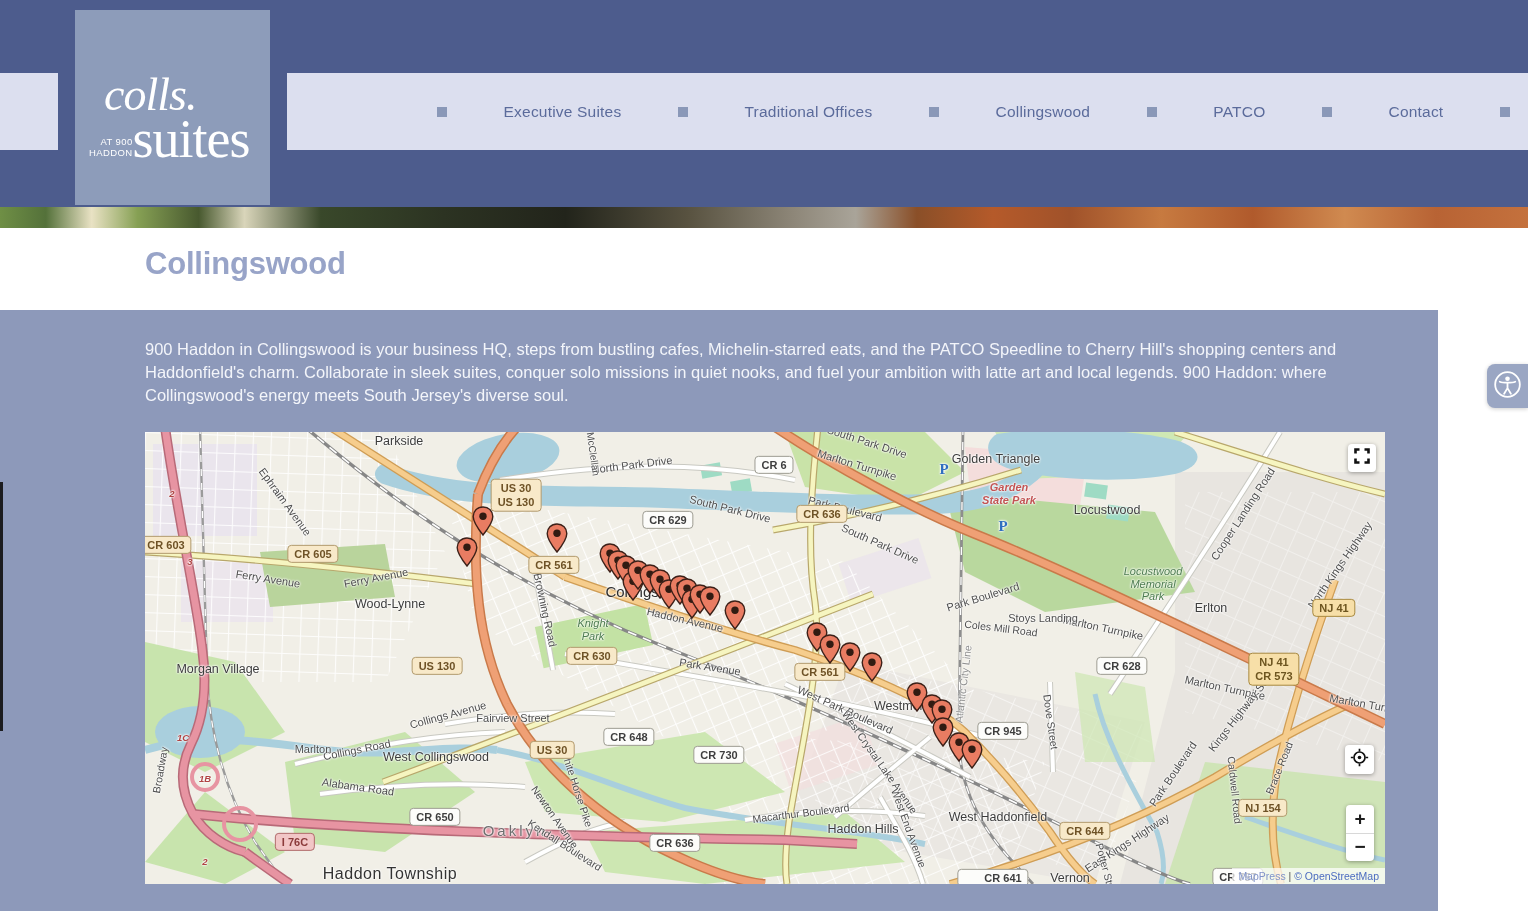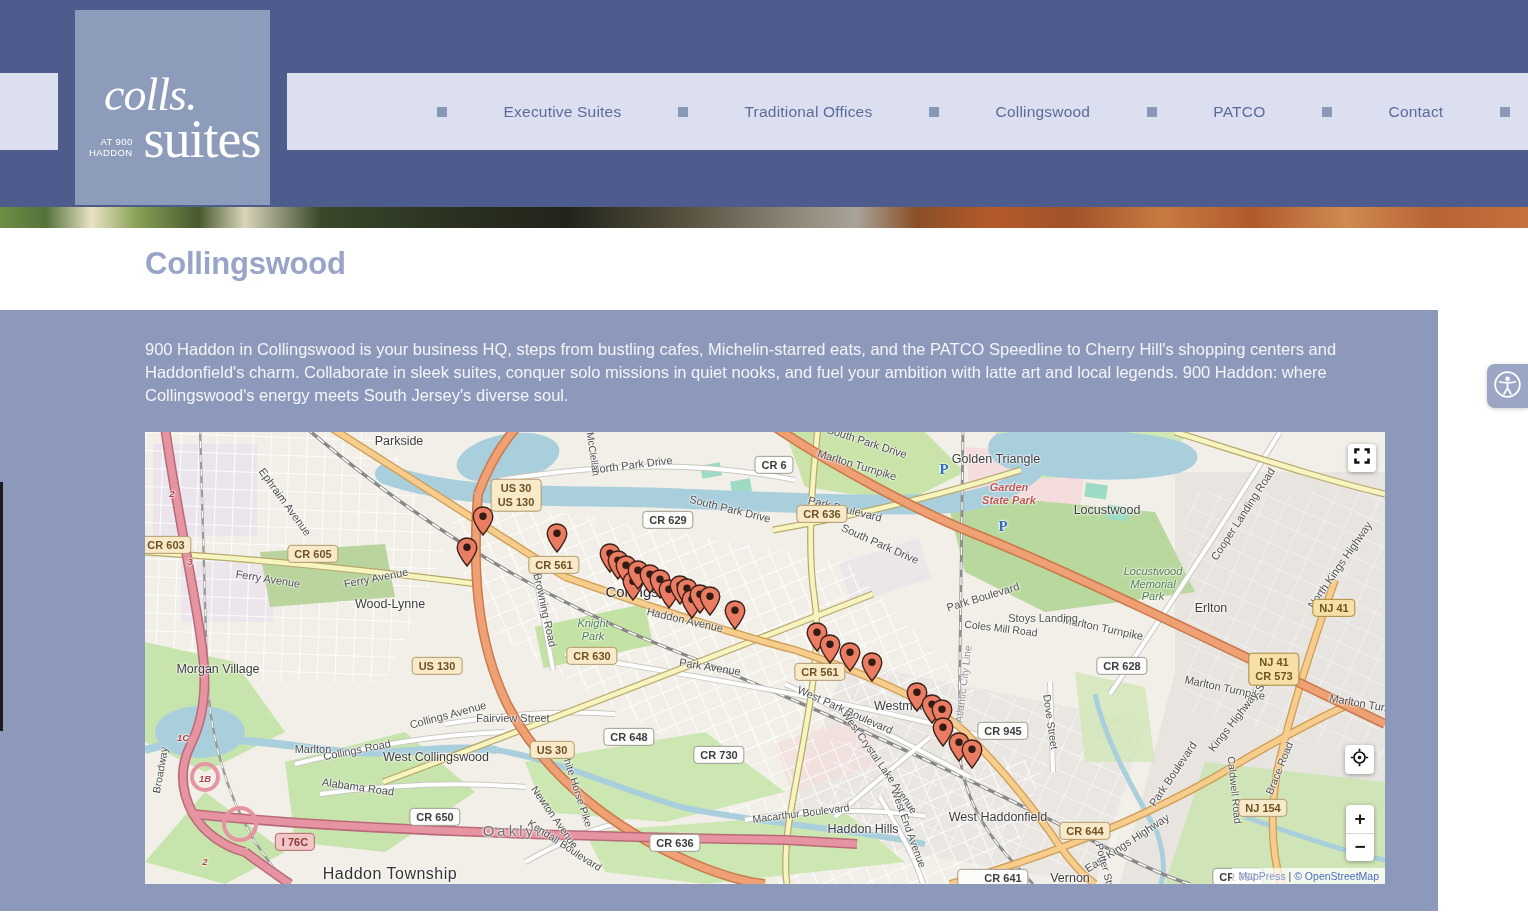--- a/index.html
+++ b/index.html
@@ -10,21 +10,21 @@
   .nav-strip{position:absolute;top:73px;height:77px;background:#dcdfef;}
   .nav-strip.left{left:0;width:58px;}
   .nav-strip.right{left:287px;right:0;}
   .main-nav{position:absolute;left:150px;right:18px;top:0;height:100%;display:flex;align-items:center;justify-content:space-between;}
   .nav-link{color:#5b6b9b;font-size:15.5px;letter-spacing:.2px;text-decoration:none;cursor:pointer;}
   .nav-bullet{width:10px;height:10px;background:#8a98b8;display:inline-block;}
   .logo-box{position:absolute;left:75px;top:10px;width:195px;height:195px;background:#8d9cba;color:#fff;cursor:pointer;}
   .logo-inner{position:absolute;left:14px;top:62px;width:170px;font-family:"Liberation Serif",serif;line-height:1;}
   .logo-l1{font-size:46px;letter-spacing:-1px;margin-left:15px;font-style:italic;}
   .logo-row{display:flex;align-items:flex-end;margin-top:-6px;}
-  .logo-sub{font-family:"Liberation Sans",sans-serif;font-size:9.5px;line-height:1.15;text-align:right;margin-right:11px;margin-bottom:7px;letter-spacing:.4px;}
+  .logo-sub{font-family:"Liberation Sans",sans-serif;font-size:9.5px;line-height:1.15;text-align:right;margin-right:0;margin-bottom:7px;letter-spacing:.4px;}
   .logo-l2{font-size:54px;letter-spacing:-1px;}
   .hdr-btns{position:absolute;top:19px;right:66px;display:flex;gap:24px;}
   .pill-btn{display:flex;align-items:center;gap:9px;height:31px;padding:0 20px;border:2px solid #fff;border-radius:19px;color:#fff;font-size:13.5px;background:transparent;cursor:pointer;font-family:"Liberation Sans",sans-serif;}
 
   
   .hero-strip{position:absolute;left:0;top:207px;width:1528px;height:21px;
     background:linear-gradient(90deg,#6f8f45 0%,#54713a 3%,#e9e2c4 6%,#86a054 9%,#48592f 13%,#d9d5ba 16%,#39482a 21%,#2c3322 29%,#22241b 37%,#585240 45%,#8e8779 52%,#a9a499 56%,#8a4f28 60%,#b55a2a 65%,#a0522a 70%,#c77a40 76%,#b05a2c 82%,#d08a50 88%,#b86334 94%,#c4713d 100%);}
 
   
   .white-band{position:absolute;left:0;top:228px;width:1528px;height:82px;background:#ffffff;}

